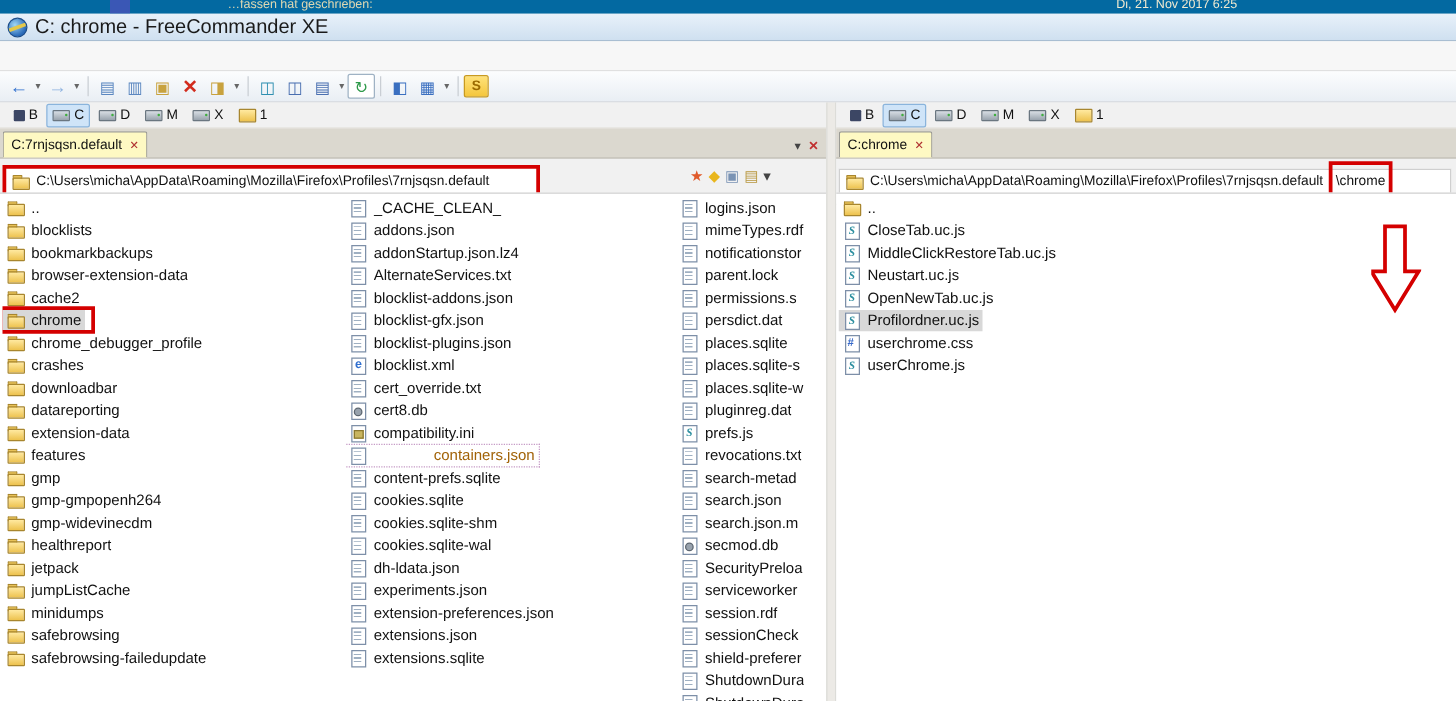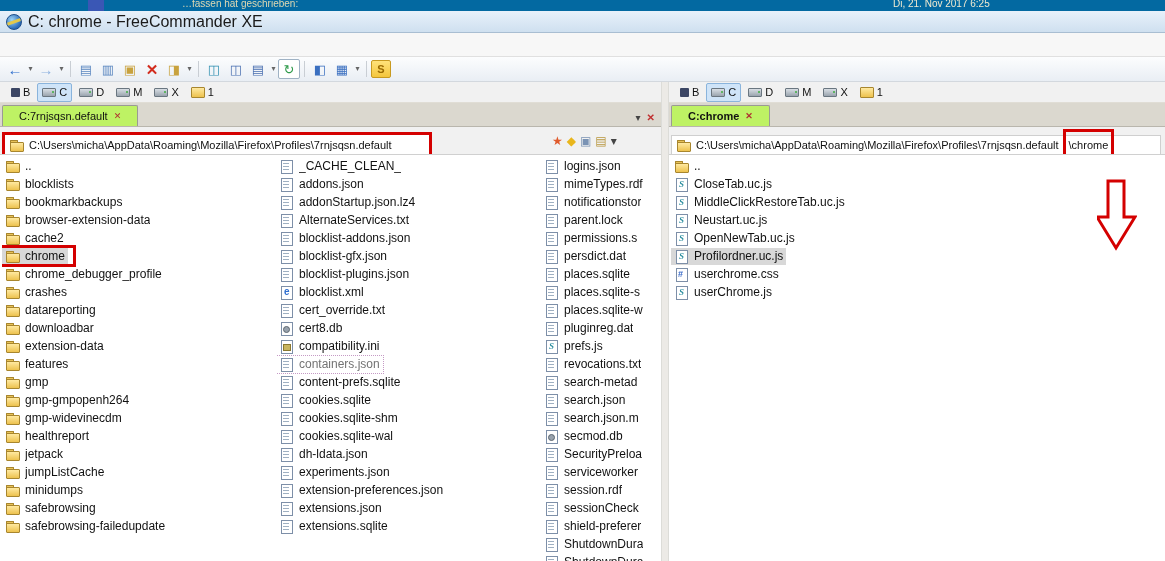--- a/index.html
+++ b/index.html
@@ -58,23 +58,23 @@
   .drv.selected{background:#cfe4f8;border-color:#8ab4dc;}
   .drv-ico{flex:none;display:inline-block;}
   .drv.k-floppy .drv-ico{width:9px;height:9px;background:#3c4664;border-radius:1px;}
   .drv.k-hdd .drv-ico{width:12px;height:7px;background:linear-gradient(#d8dee4,#9aa4ae);border:1px solid #6a7680;border-radius:1px;position:relative;}
   .drv.k-hdd .drv-ico::after{content:"";position:absolute;right:1px;top:2px;width:2px;height:2px;background:#3fae3f;border-radius:50%;}
   .drv.k-folder .drv-ico{width:12px;height:9px;background:linear-gradient(#ffe9a0,#edc24e);border:1px solid #a8862e;border-radius:1px;}
 
   
   .tabrow{position:absolute;left:0;top:21px;right:0;height:24px;background:#dbd8cf;
           border-bottom:1px solid #b9b6ad;display:flex;align-items:flex-end;padding-left:2px;box-sizing:border-box;}
-  .tab{height:20px;background:#bef264;border:1px solid #9a9a94;border-bottom:none;border-radius:2px 2px 0 0;
-       display:flex;align-items:center;padding:0 16px;font-size:11px;gap:6px;}
-  .tab.bold{font-weight:bold;justify-content:space-between;}
+  .tab{height:20px;background:#fef9c3;border:1px solid #9a9a94;border-bottom:none;border-radius:2px 2px 0 0;
+       display:flex;align-items:center;padding:0 6px;font-size:11px;gap:6px;}
+  .tab.bold{font-weight:normal;justify-content:space-between;}
   .tab .tab-x{color:#b03030;font-size:9px;}
   .tabrow .tr-controls{margin-left:auto;display:flex;align-items:center;gap:6px;padding:0 6px 3px 0;}
   .tr-btn{font-size:10px;color:#444;}
   .tr-btn.red{color:#c03030;font-weight:bold;}
 
   
   .pathrow{position:absolute;left:0;top:45px;right:0;height:37px;background:#f1f1f1;
            display:flex;align-items:center;box-sizing:border-box;border-bottom:1px solid #d7d7d7;}
   .path-field{display:flex;align-items:center;gap:4px;background:#fff;height:21px;
               padding:0 4px;box-sizing:border-box;overflow:visible;white-space:nowrap;font-size:11px;}
@@ -88,21 +88,21 @@
   .filelist{position:absolute;left:0;top:72px;right:0;bottom:0;background:#fff;overflow:hidden;border-top:1px solid #d0d0d0;}
   .col{position:absolute;top:2px;bottom:0;overflow:hidden;}
   .col1{left:2px;width:272px;}
   .col2{left:276px;width:264px;}
   .col3{left:541px;width:120px;}
   .pane.right .filelist .rows{position:absolute;left:2px;top:2px;right:0;bottom:0;}
   .row{height:18px;display:flex;align-items:center;font-size:12px;white-space:nowrap;}
   .sel-wrap{display:inline-flex;align-items:center;gap:4px;padding:0 3px;position:relative;height:17px;}
   .row.selected .sel-wrap{background:#d8d8d8;}
   .row.red-annot .sel-wrap::after{content:"";position:absolute;left:-3px;right:-8px;top:-3px;bottom:-2px;border:3px solid #d40000;pointer-events:none;}
-  .row.cut .fname{color:#737373;}
+  .row.cut .fname{color:#a16207;margin-left:48px;}
   .row.cut .sel-wrap{outline:1px dotted #c59ac5;}
   .fname{overflow:hidden;}
 
   
   .ico{width:16px;height:15px;position:relative;display:inline-block;flex:none;}
   .ico-folder::before,.ico-folder-up::before{content:"";position:absolute;left:1px;top:2px;width:6px;height:3px;
       background:#e8c258;border:1px solid #a8862e;border-bottom:none;border-radius:1px 1px 0 0;}
   .ico-folder::after,.ico-folder-up::after{content:"";position:absolute;left:1px;top:4px;width:12px;height:8px;
       background:linear-gradient(#ffe9a0,#edc24e);border:1px solid #a8862e;border-radius:1px;}
   .ico-file::before,.ico-xml::before,.ico-db::before,.ico-ini::before,.ico-js::before,.ico-css::before{
@@ -319,27 +319,27 @@
             </div>
             <div class="row">
               <span class="sel-wrap">
                 <span class="ico ico-folder"></span>
                 <span class="fname">crashes</span>
               </span>
             </div>
             <div class="row">
               <span class="sel-wrap">
                 <span class="ico ico-folder"></span>
+                <span class="fname">downloadbar</span>
+              </span>
+            </div>
+            <div class="row">
+              <span class="sel-wrap">
+                <span class="ico ico-folder"></span>
                 <span class="fname">datareporting</span>
-              </span>
-            </div>
-            <div class="row">
-              <span class="sel-wrap">
-                <span class="ico ico-folder"></span>
-                <span class="fname">downloadbar</span>
               </span>
             </div>
             <div class="row">
               <span class="sel-wrap">
                 <span class="ico ico-folder"></span>
                 <span class="fname">extension-data</span>
               </span>
             </div>
             <div class="row">
               <span class="sel-wrap">

